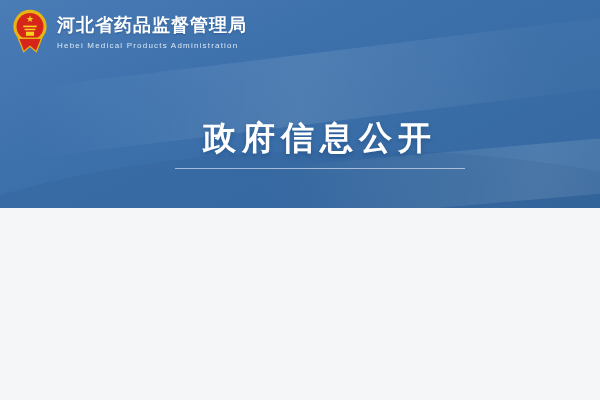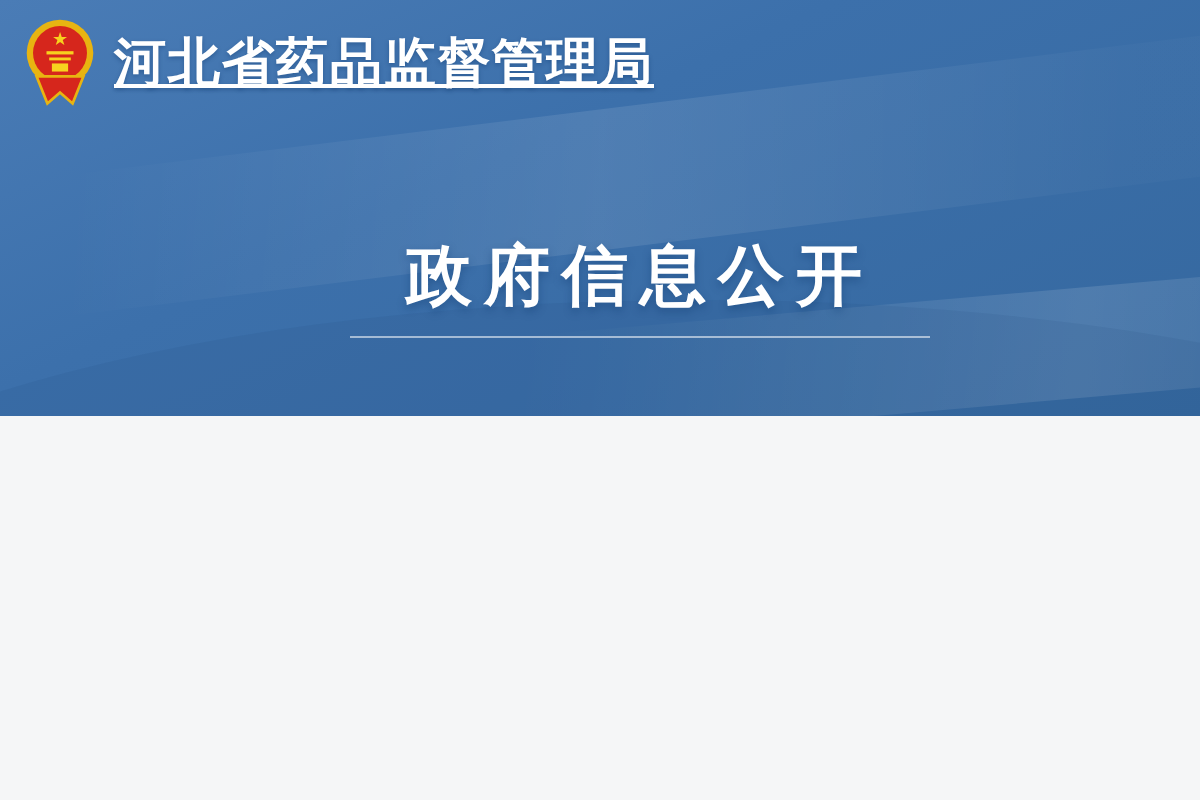--- a/index.html
+++ b/index.html
@@ -14,22 +14,22 @@
   .wave.w1{left:-80px;top:55px;width:760px;height:70px;transform:rotate(-7deg);
         background:linear-gradient(100deg,rgba(255,255,255,0) 15%,rgba(255,255,255,.10) 50%,rgba(255,255,255,.02) 85%);}
   .wave.w2{left:120px;top:150px;width:700px;height:55px;transform:rotate(-5deg);
         background:linear-gradient(100deg,rgba(255,255,255,0) 20%,rgba(255,255,255,.12) 60%,rgba(255,255,255,.03) 90%);}
   .wave.w3{left:-150px;top:150px;width:1000px;height:320px;border-radius:50%;
         background:rgba(30,70,120,.10);}
 
   .brand{position:absolute;top:8px;left:12px;display:flex;align-items:center;gap:9px;cursor:pointer;}
   .brand-emblem{width:36px;height:46px;flex:0 0 auto;}
   .brand-text{display:flex;flex-direction:column;}
-  .site-name{font-size:26px;font-weight:bold;color:#ffffff;letter-spacing:1px;white-space:nowrap;
-        text-shadow:0 1px 2px rgba(10,50,100,.35);text-decoration:underline;}
+  .site-name{font-size:18px;font-weight:bold;color:#ffffff;letter-spacing:1px;white-space:nowrap;
+        text-shadow:0 1px 2px rgba(10,50,100,.35);}
   .site-name-en{font-size:8px;color:#d9e7f5;letter-spacing:1.2px;margin-top:4px;white-space:nowrap;}
 
   .banner-title{position:absolute;top:116px;left:0;width:640px;text-align:center;
         font-size:33px;font-weight:bold;color:#ffffff;letter-spacing:6px;
         text-shadow:0 2px 4px rgba(10,50,100,.35);}
   .banner-divider{position:absolute;top:168px;left:175px;width:290px;height:1px;
         background:rgba(255,255,255,.55);}
 
   
   .content{position:absolute;top:208px;left:0;width:600px;height:192px;background:#f5f6f7;}
@@ -49,20 +49,21 @@
         <ellipse cx="20" cy="20" rx="18.5" ry="18.5" fill="#e8b411"></ellipse>
         <circle cx="20" cy="20" r="15" fill="#d6261c"></circle>
         <path d="M7 33 L13 48 L20 42 L27 48 L33 33 Z" fill="#d6261c" stroke="#e8b411" stroke-width="1.5"></path>
         <text x="20" y="15.5" font-size="10" fill="#f7d21e" text-anchor="middle">★</text>
         <rect x="12.5" y="19" width="15" height="1.8" fill="#f7d21e"></rect>
         <rect x="14" y="22.5" width="12" height="1.6" fill="#f7d21e"></rect>
         <rect x="15.5" y="25.8" width="9" height="4.5" fill="#f7d21e"></rect>
       </svg>
       <div class="brand-text">
         <div class="site-name">河北省药品监督管理局</div>
+        <div class="site-name-en">Hebei Medical Products Administration</div>
       </div>
     </div>
 
     <div class="banner-title">政府信息公开</div>
     <div class="banner-divider"></div>
   </div>
 
   <div class="content">
 
     

